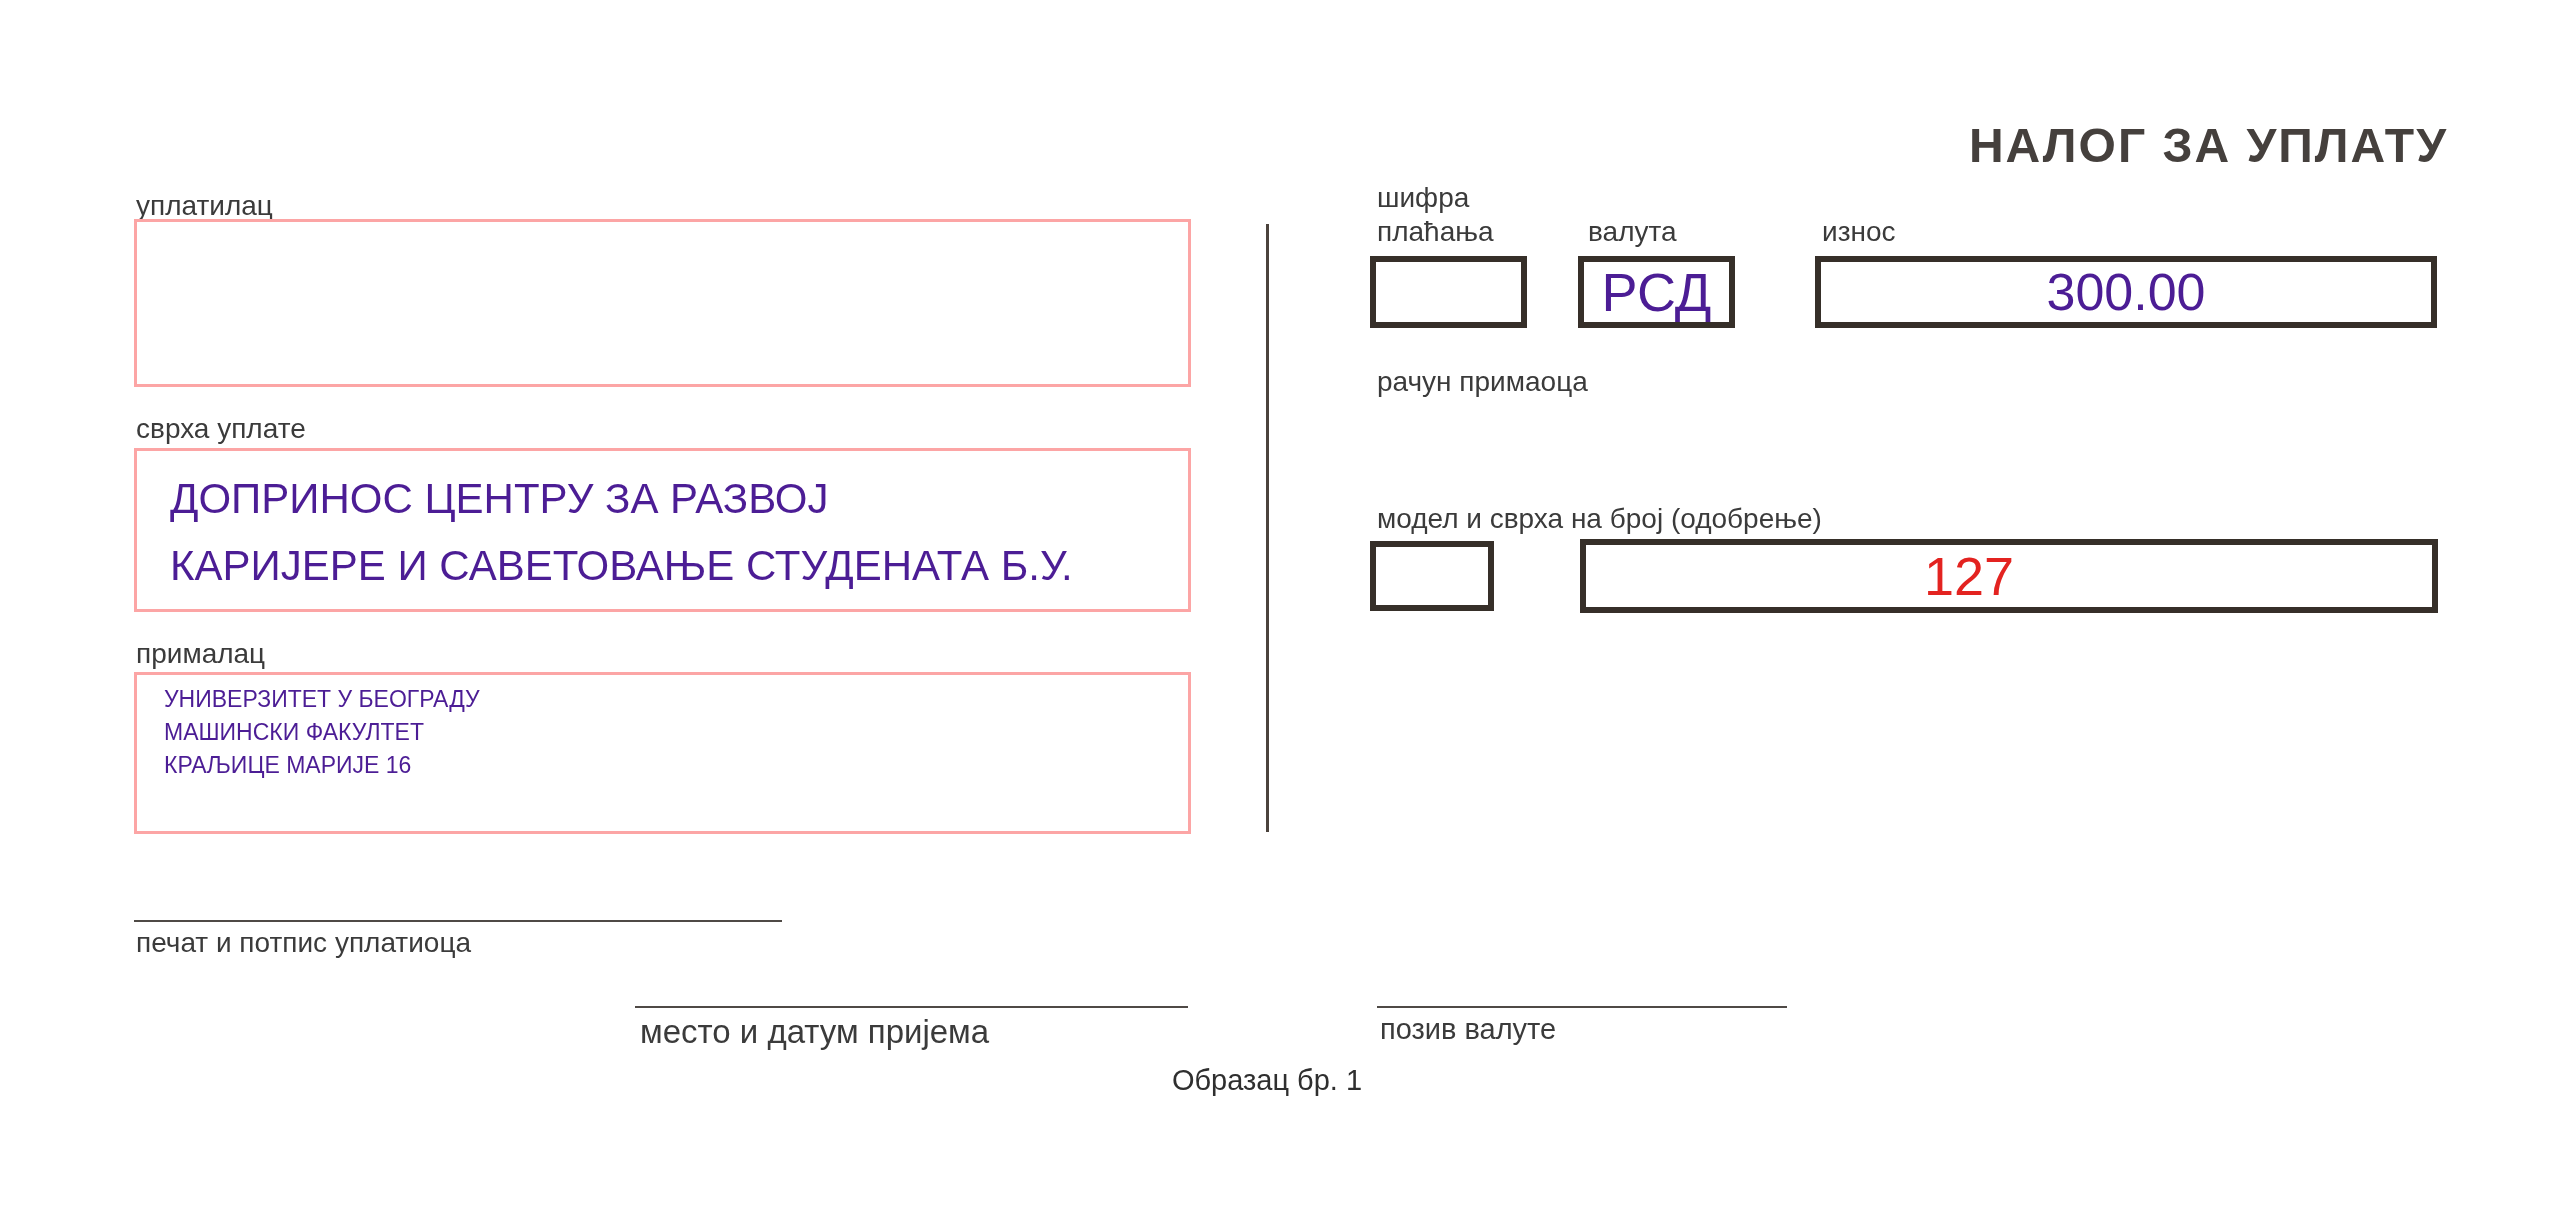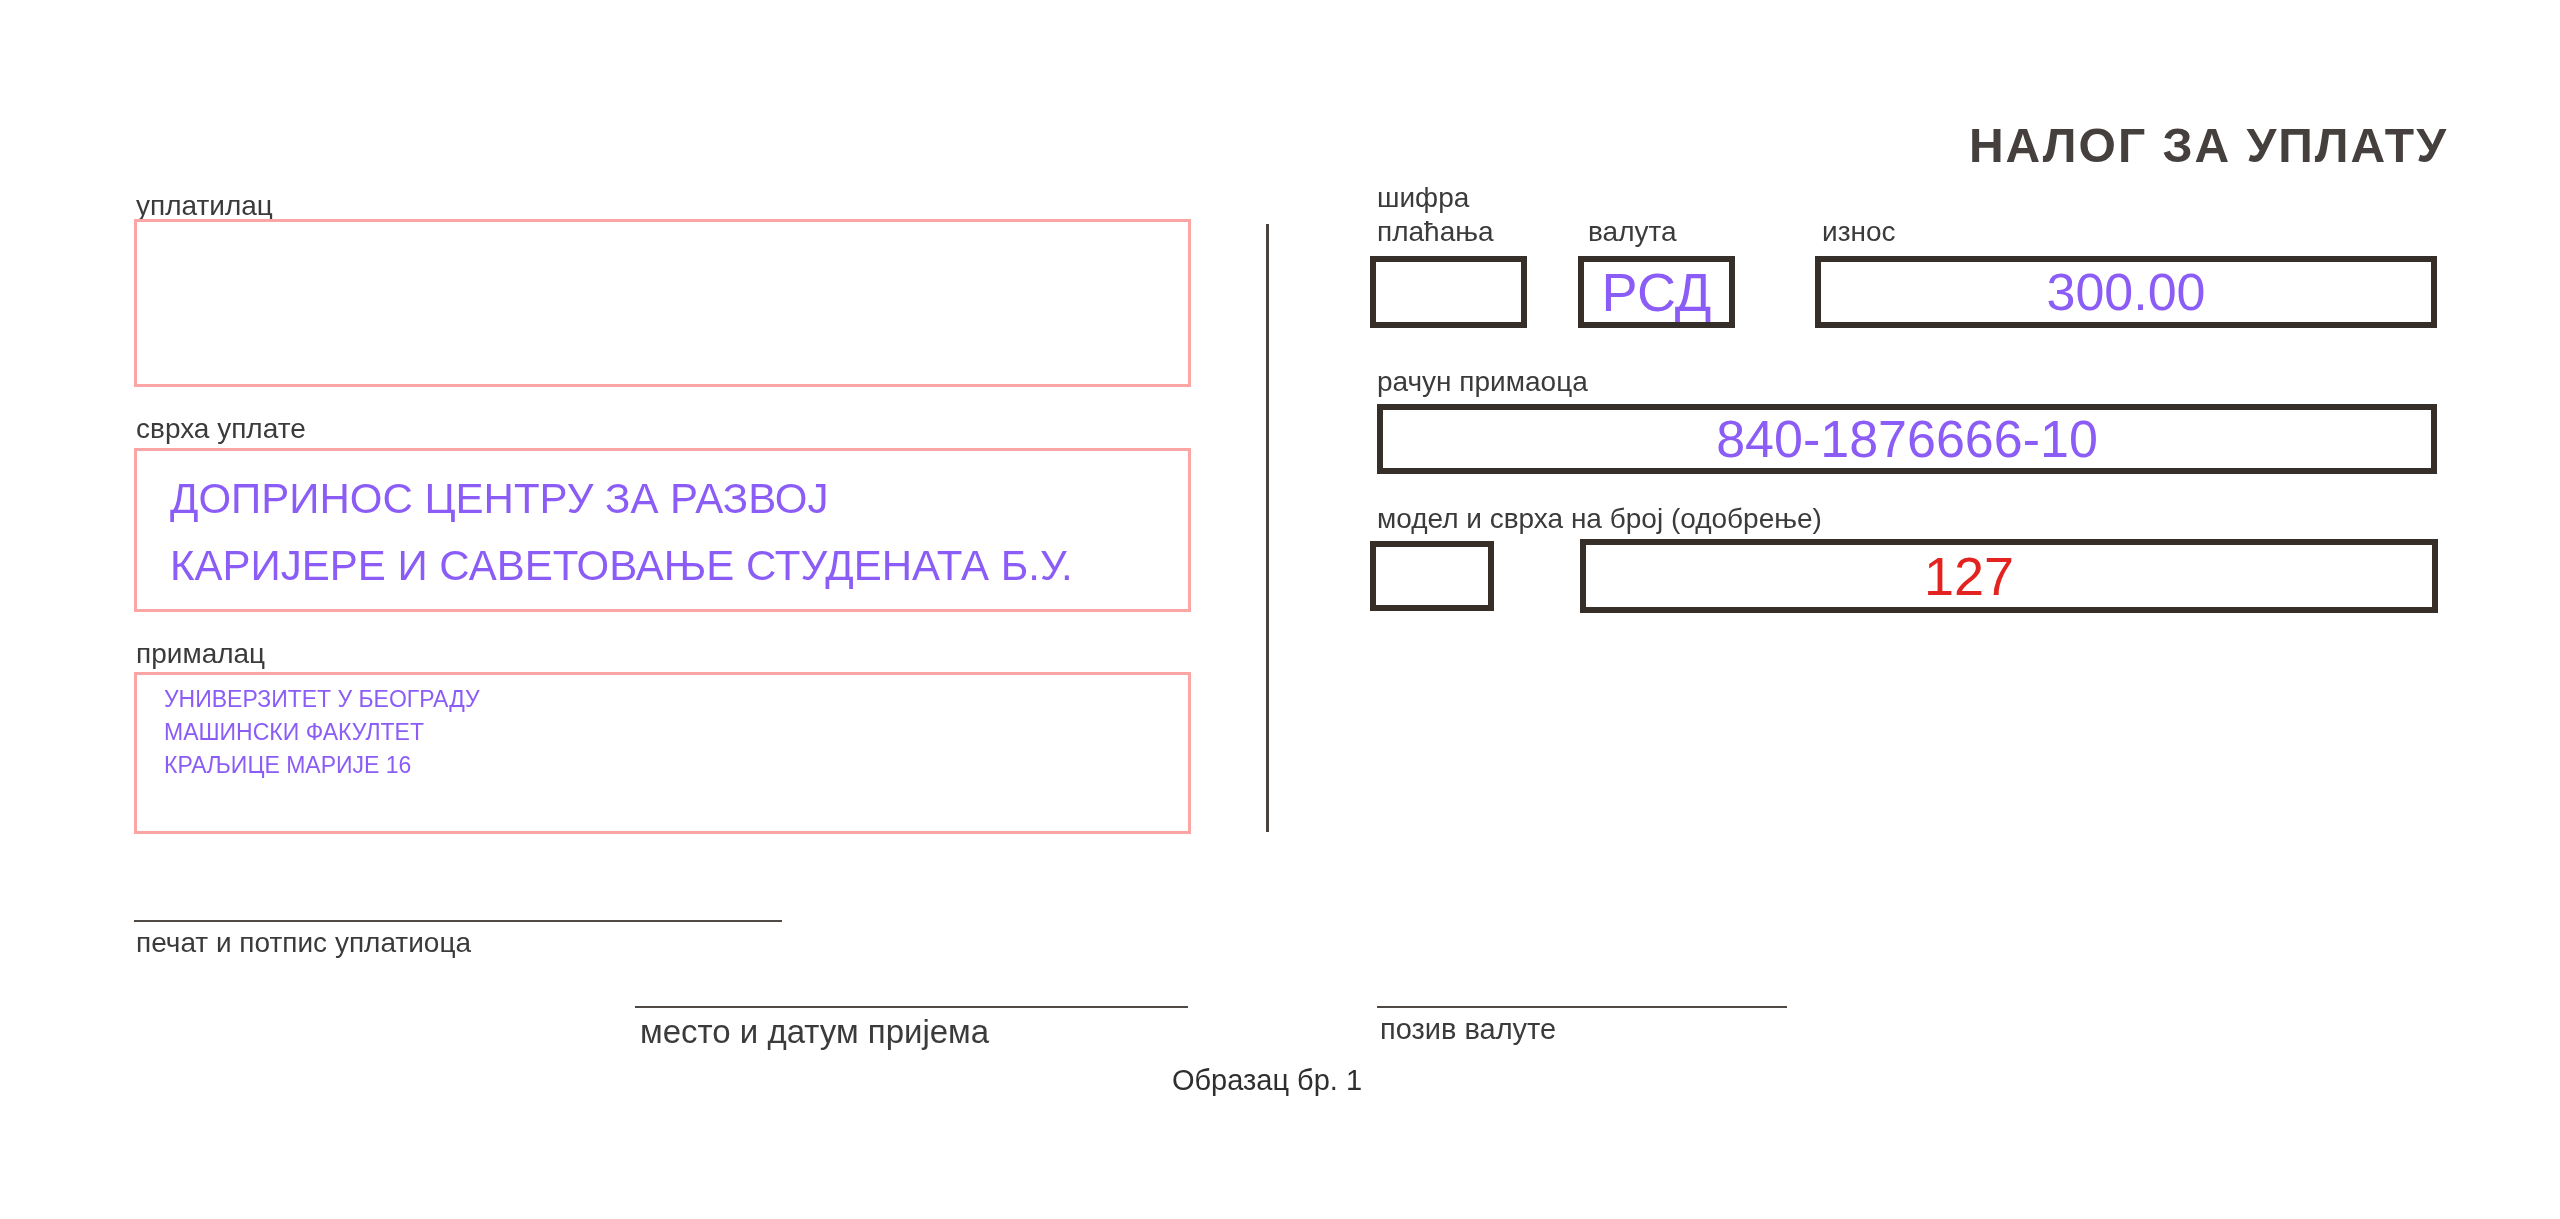--- a/index.html
+++ b/index.html
@@ -18,21 +18,21 @@
     font-size:48px; font-weight:bold; letter-spacing:2px;
     color:#45403d; white-space:nowrap;
   }
   .box {
     border:3px solid #fca5a5; background:transparent; box-sizing:border-box;
   }
   .thickbox {
     border:6px solid #362f29; background:transparent; box-sizing:border-box;
     display:flex; align-items:center; justify-content:center;
   }
-  .val { color:#8b5cf6; white-space:nowrap; }
+  .val { color:#4c1d95; white-space:nowrap; }
   .bigval { font-size:52px; }
   .line { border-top:2px solid #4f4a46; height:0; }
   .vdivider { width:3px; background:#4b433d; }
   .multiline { line-height:1.6; }
 </style>
 </head>
 <body>
 
 <div class="canvas">
 
@@ -68,23 +68,20 @@
     <span class="val bigval"></span>
   </div>
   <div class="abs thickbox" style="left:1578px; top:256px; width:157px; height:72px;">
     <span class="val" style="font-size:54px;">РСД</span>
   </div>
   <div class="abs thickbox" style="left:1815px; top:256px; width:622px; height:72px;">
     <span class="val bigval">300.00</span>
   </div>
 
   <div class="abs lbl" style="left:1377px; top:366px;">рачун примаоца</div>
-  <div class="abs thickbox" style="left:1377px; top:404px; width:1060px; height:70px;">
-    <span class="val bigval">840-1876666-10</span>
-  </div>
 
   <div class="abs lbl" style="left:1377px; top:503px;">модел и сврха на број (одобрење)</div>
   <div class="abs thickbox" style="left:1370px; top:541px; width:124px; height:70px;">
     <span class="val bigval"></span>
   </div>
   <div class="abs thickbox" style="left:1580px; top:539px; width:858px; height:74px;">
     <span class="val" style="font-size: 54px; transform: translateX(-40px); color: rgb(227, 35, 32);">127</span>
   </div>
 
   <div class="abs line" style="left:635px; top:1006px; width:553px;"></div>

